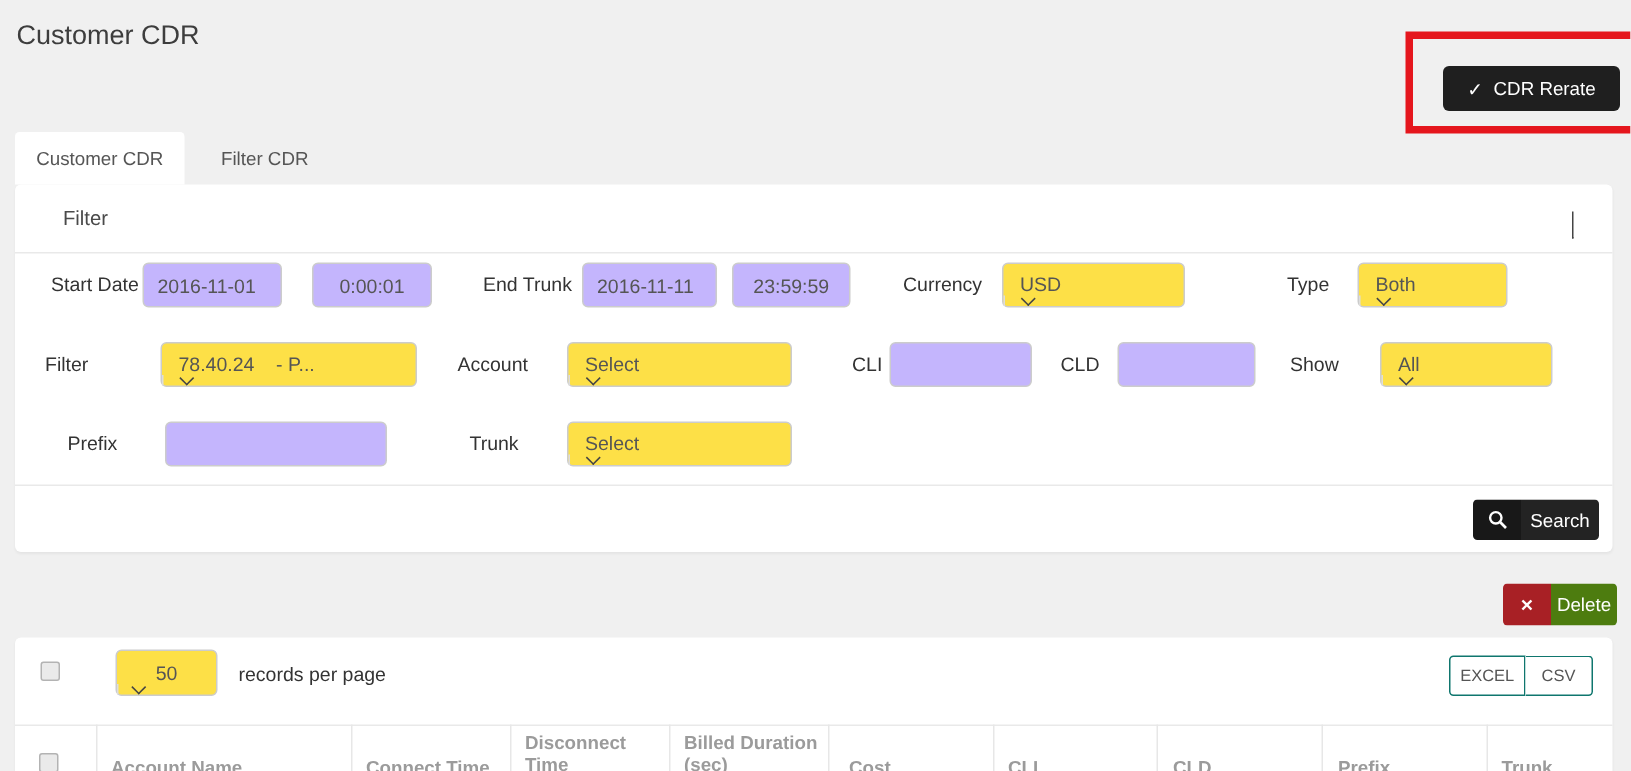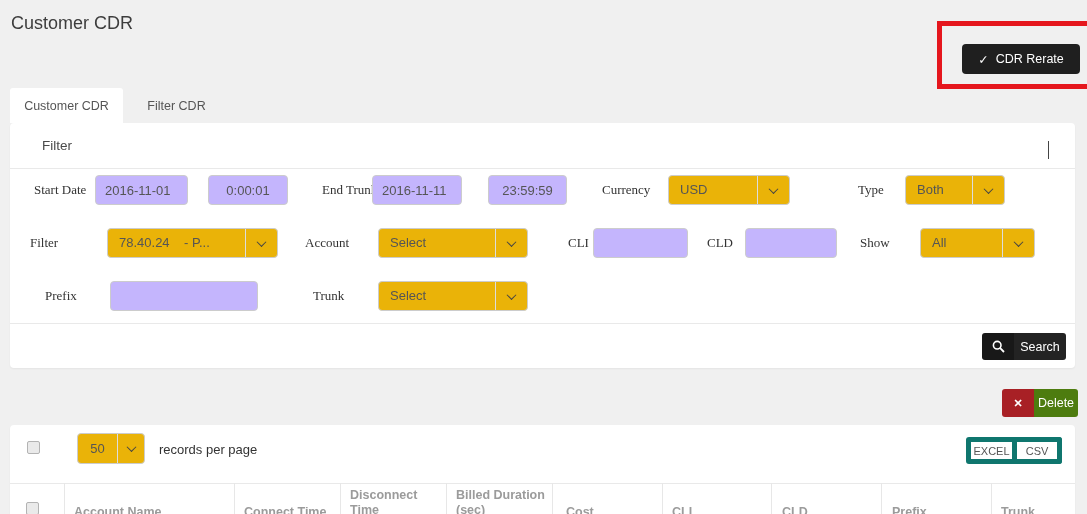--- a/index.html
+++ b/index.html
@@ -23,28 +23,28 @@
   .tab.inactive { left:123px; width:107px; }
 
   .panel { position:absolute; left:10px; width:1065px; background:#fff; border-radius:4px;
            box-shadow:0 1px 2px rgba(0,0,0,0.05); }
   #filter-panel { top:123px; height:245px; }
   #table-panel  { top:425px; height:95px; border-radius:4px 4px 0 0; }
 
   .filter-title { position:absolute; left:32px; top:15px; font-size:13.5px; color:#4a4a4a; }
   .hline { position:absolute; left:0; width:100%; height:1px; background:#e9e9e9; }
 
-  .lbl { position:absolute; font-size:13px; color:#333; line-height:14px;font-family:Liberation Serif, serif; }
+  .lbl { position:absolute; font-size:13px; color:#333; line-height:14px; }
 
   .inp { position:absolute; height:30px; border:1px solid #ccc; border-radius:4px; background:#c4b5fd;
          font-family:inherit; font-size:13px; color:#555; padding:0 9px; outline:none; }
   .inp.center { text-align:center; }
 
-  .dd { position:absolute; height:30px; border:1px solid #ccc; border-radius:4px; background:#eab308;
-        display:flex; align-items:stretch; cursor:pointer; }
+  .dd { position:absolute; height:30px; border:1px solid #ccc; border-radius:4px; background:#fde047;
+        display:flex; align-items:stretch; cursor:pointer;flex-direction:column; }
   .dd-val { flex:1; font-size:13px; color:#555; line-height:28px; padding-left:11px;
             white-space:pre; overflow:hidden; }
   .dd-btn { width:32px; border-left:1px solid #ddd; display:flex; align-items:center; justify-content:center; }
   .chev { width:7px; height:7px; border-right:1.6px solid #444; border-bottom:1.6px solid #444;
           transform:rotate(45deg) translate(-1px,-1px); }
   .chev.big { width:8px; height:8px; }
 
   .search-btn { position:absolute; left:972px; top:210px; height:27px; display:flex; border:none; padding:0;
                 border-radius:3px; overflow:hidden; cursor:pointer; font-family:inherit; }
   .search-ic { width:32px; background:#181818; display:flex; align-items:center; justify-content:center; }
@@ -54,21 +54,21 @@
                 border-radius:3px; overflow:hidden; cursor:pointer; font-family:inherit; }
   .delete-ic { width:32px; background:#a82025; color:#fff; font-size:11px; font-weight:bold;
                display:flex; align-items:center; justify-content:center; }
   .delete-tx { width:44px; background:#4d7c0f; color:#fff; font-size:12.5px; display:flex; align-items:center; justify-content:center; }
 
   .checkbox { position:absolute; width:13px; height:13px; background:#eaeaea; border:1px solid #b3b3b3; border-radius:2px; cursor:pointer; }
 
   .records-lbl { position:absolute; left:149px; top:17px; font-size:13px; color:#333; }
 
   .export-group { position:absolute; left:956px; top:12px; height:27px; display:flex; }
-  .export-btn { height:27px; background:#fff; border:5px solid #0f766e; color:#555; font-size:11px;
+  .export-btn { height:27px; background:#fff; border:1px solid #0f766e; color:#555; font-size:11px;
                 font-family:inherit; display:flex; align-items:center; justify-content:center; cursor:pointer; }
   .export-btn.first { width:51px; border-radius:3px 0 0 3px; }
   .export-btn.last  { width:45px; border-left:none; border-radius:0 3px 3px 0; }
 
   .vline { position:absolute; top:58px; bottom:0; width:1px; background:#e7e7e7; }
   .th { position:absolute; font-size:12.5px; font-weight:bold; color:#9b9b9b; line-height:15px; }
 </style>
 </head>
 <body>
 
@@ -92,21 +92,21 @@
     <div style="position:absolute; left:1038px; top:18px;">
       <i class="chev big"></i>
     </div>
     <div class="hline" style="top:45px;"></div>
 
     <div class="lbl" style="left:24px; top:60px;">Start Date</div>
     <input class="inp" style="left: 85px; top: 52px; width: 93px;" value="2016-11-01">
     <input class="inp center" style="left: 198px; top: 52px; width: 80px;" value="0:00:01">
 
     <div class="lbl" style="left:312px; top:60px;">End Trunk</div>
-    <input class="inp" style="left: 362px; top: 52px; width: 90px;" value="2016-11-11">
+    <input class="inp" style="left: 378px; top: 52px; width: 90px;" value="2016-11-11">
     <input class="inp center" style="left: 478px; top: 52px; width: 79px;" value="23:59:59">
 
     <div class="lbl" style="left:592px; top:60px;">Currency</div>
     <div class="dd" style="left:658px; top:52px; width:122px;">
       <span class="dd-val">USD</span>
       <span class="dd-btn">
           <i class="chev"></i>
         </span>
     </div>
 

